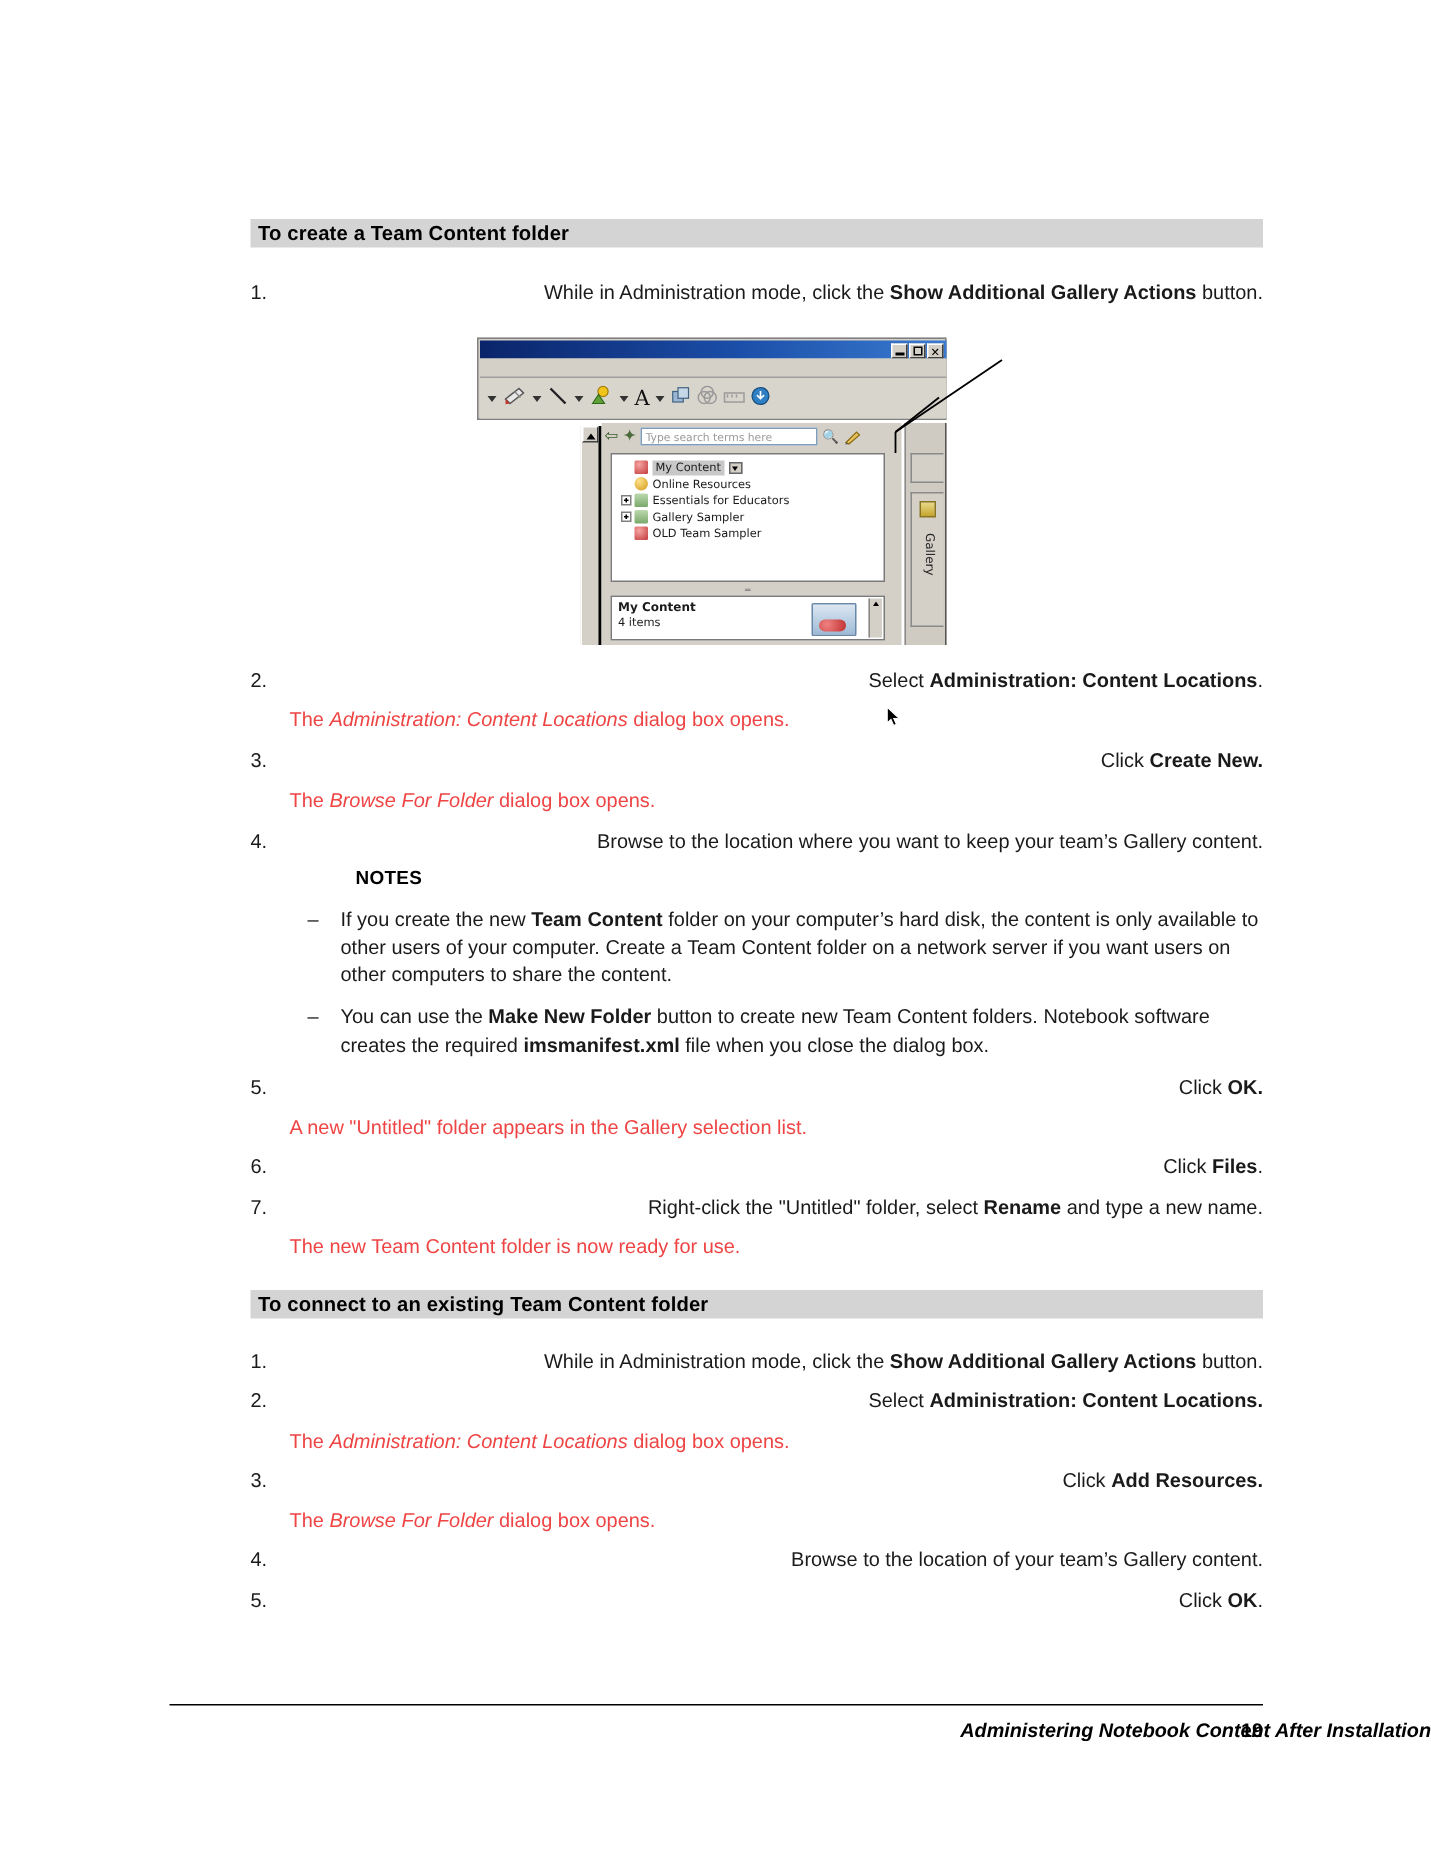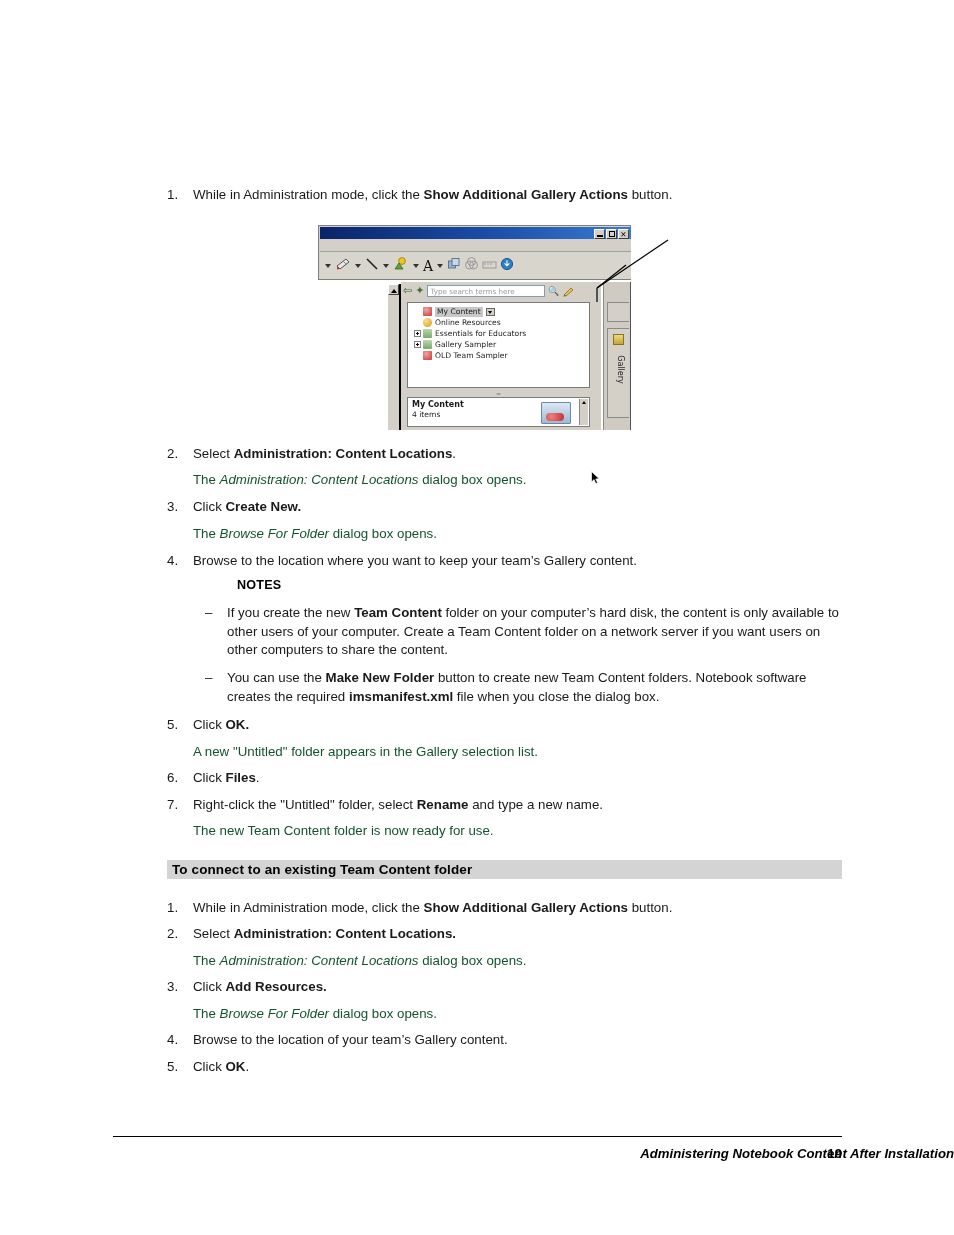--- a/index.html
+++ b/index.html
@@ -47,26 +47,27 @@
   .step .num {
     position: absolute;
     left: 0;
     top: 0;
     width: 26px;
     text-align: left;
   }
   .step .txt {
     display: block;
     margin-left: 26px;
+    text-align: right;
   }
   .sub {
     position: absolute;
     font-size: 13.3px;
     line-height: 17px;
-    color: #14532d;
+    color: #ef4444;
   }
   b { font-weight: bold; }
   i { font-style: italic; }
 
   
   .notes-title {
     position: absolute;
     font-size: 12.6px;
     font-weight: bold;
     letter-spacing: 0.2px;
@@ -501,20 +502,21 @@
     color: #000;
     z-index: 26;
     font-family: "Liberation Sans", sans-serif;
   }
 </style>
 </head>
 <body>
 
 <div class="page">
 
+  <div class="section-band" style="top:146px;">To create a Team Content folder</div>
 
   <div class="step" style="left:167px; top:186px; width:675px;">
     <span class="num">1.</span>
     <span class="txt">While in Administration mode, click the <b>Show Additional Gallery Actions</b> button.</span>
   </div>
 
   <div class="shot">
 
     <div class="win">
       <div class="win-title">

